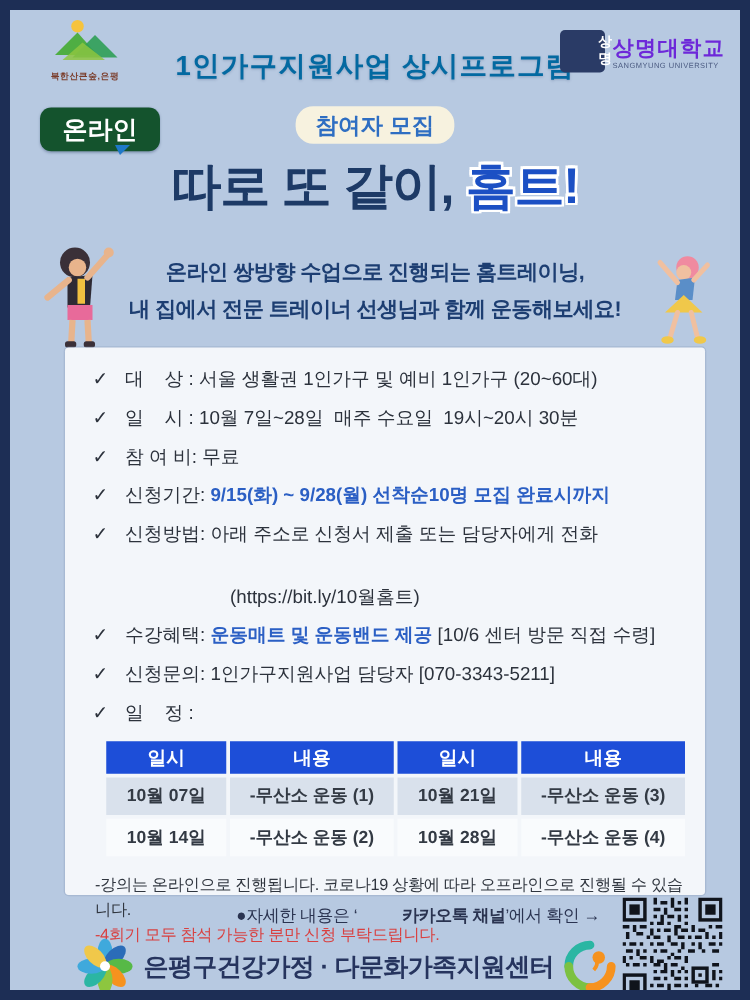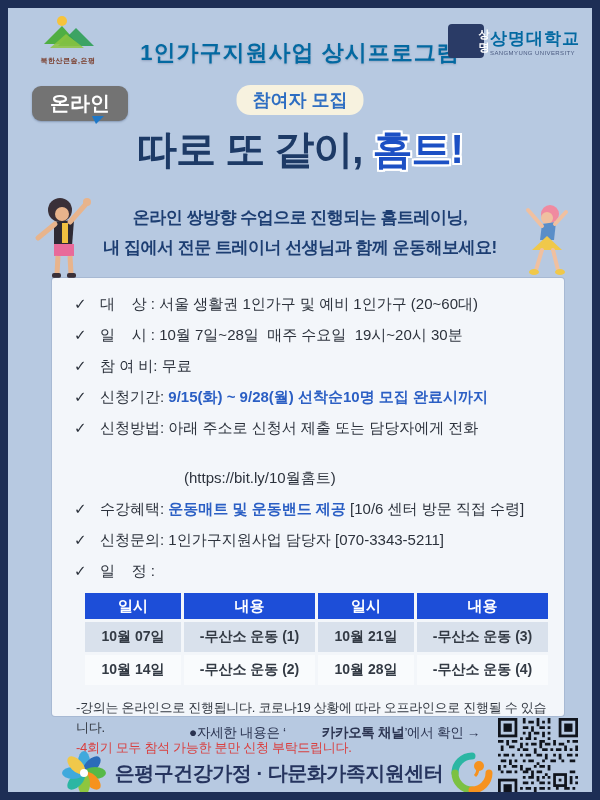--- a/index.html
+++ b/index.html
@@ -22,27 +22,27 @@
     text-shadow:0 1px 2px rgba(40,60,100,.25);
   }
 
   .smu-logo { position:absolute; right:12px; top:16px; display:flex; gap:6px; align-items:center; }
   .smu-seal {
     width:34px; height:34px; background:#2a3b66; border-radius:4px; color:#fff;
     display:flex; flex-direction:column; align-items:center; justify-content:center;
     font-size:11px; font-weight:bold; line-height:13px;padding-left:36px;
   }
   .smu-names { text-align:left; }
-  .smu-kr { font-size:17px; font-weight:800; color:#0369a1; letter-spacing:1px; }
+  .smu-kr { font-size:17px; font-weight:800; color:#6d28d9; letter-spacing:1px; }
   .smu-en { font-size:6px; color:#4a5a80; letter-spacing:0.4px; }
 
   
   .bubble {
     position:absolute; left:24px; top:78px; padding:4px 18px;
-    background:#737373; color:#fff; font-size:20px; font-weight:800;
+    background:#14532d; color:#fff; font-size:20px; font-weight:800;
     border-radius:9px; box-shadow:0 1px 2px rgba(20,40,80,.3);
   }
   .bubble::after {
     content:""; position:absolute; left:62%; bottom:-11px;
     border:8px solid transparent; border-top-color:#1e78c8; border-left-width:4px;
   }
   .recruit {
     position:absolute; left:50%; transform:translateX(-50%); top:77px;
     padding:3px 16px; background:#f7f2df; border-radius:14px;
     color:#2e6ec2; font-size:18px; font-weight:700;

